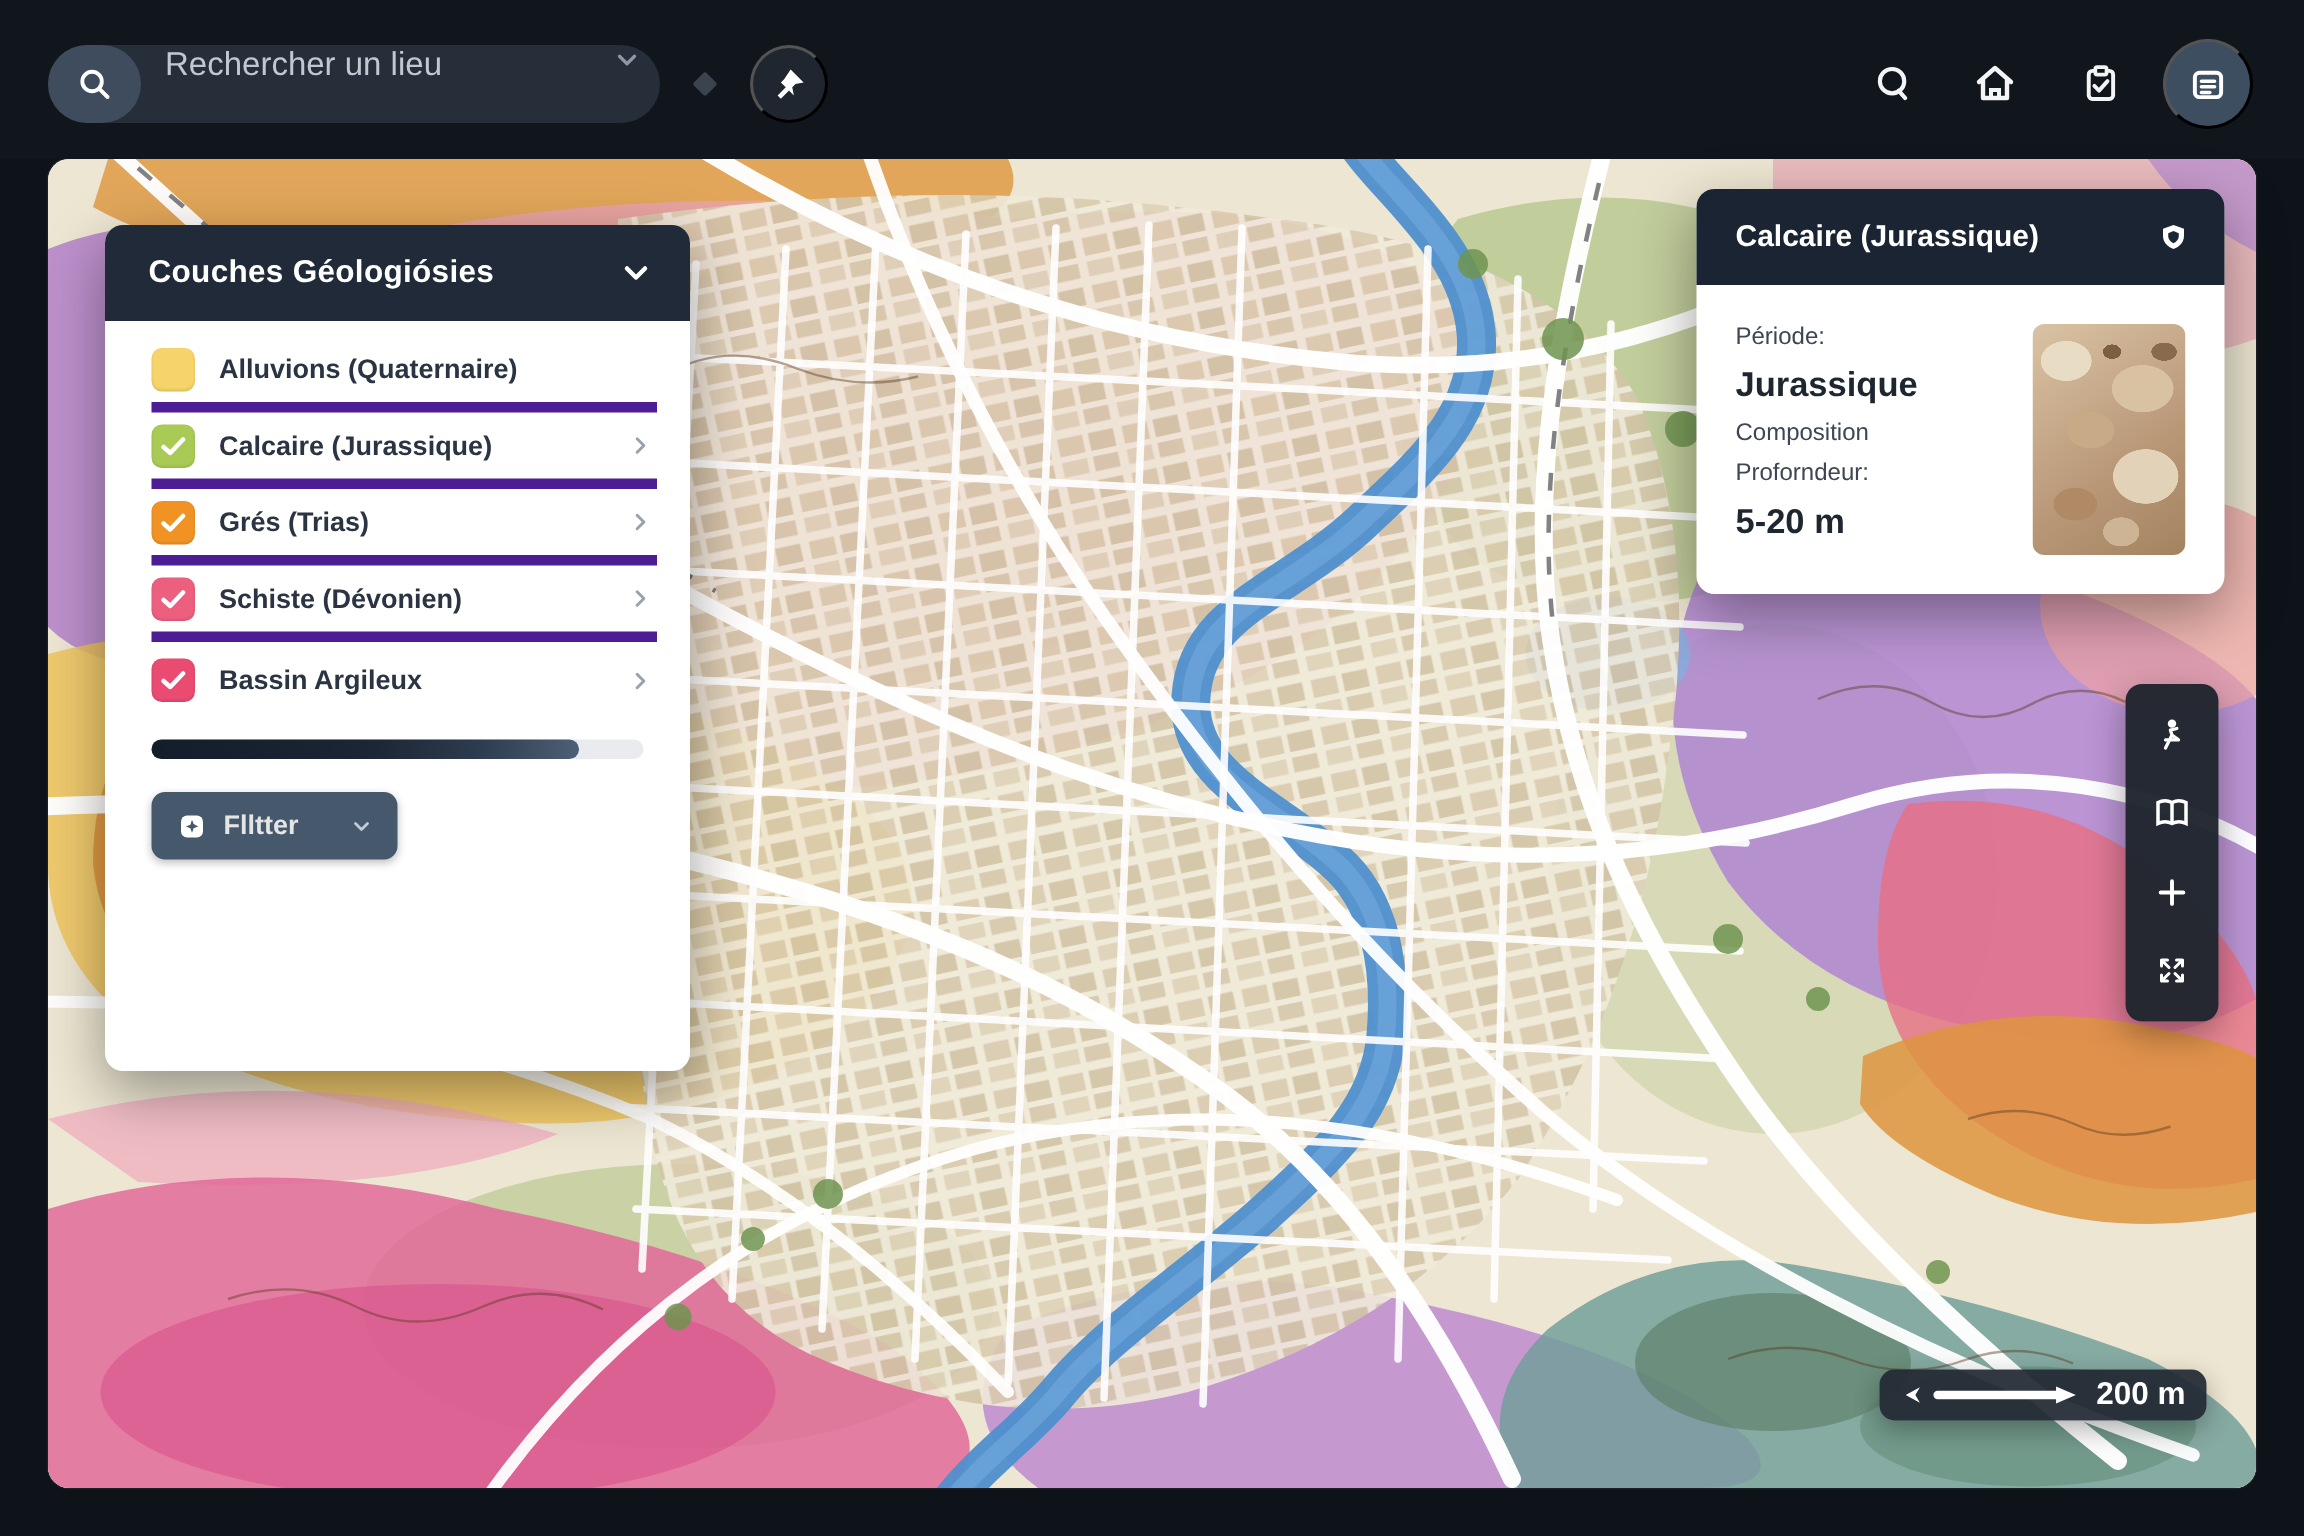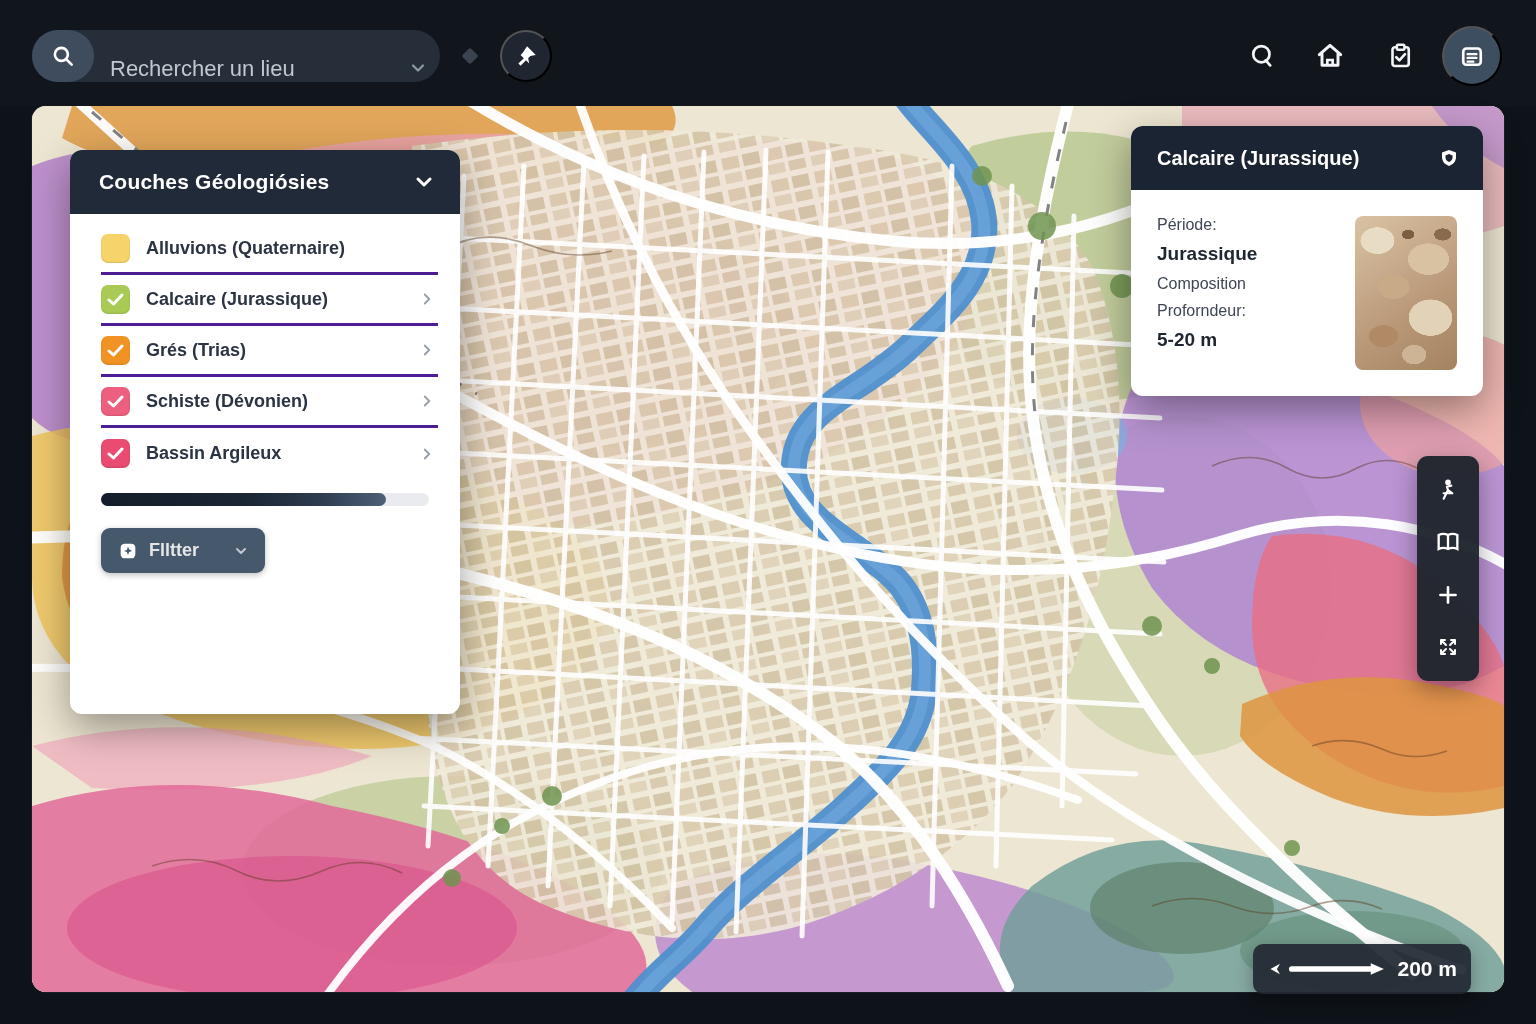--- a/index.html
+++ b/index.html
@@ -1,76 +1,76 @@
 <!DOCTYPE html>
 <html><head>
 <meta charset="utf-8">
 <style>
   * { margin:0; padding:0; box-sizing:border-box; }
   html,body { width:1536px; height:1024px; overflow:hidden; }
   body { background:#0E1319; font-family:"Liberation Sans", sans-serif; position:relative; }
 
   
   .topbar { position:absolute; left:0; top:0; width:1536px; height:106px; background:#11161D; }
-  .search-wrap { position:absolute; left:32px; top:30px; width:408px; height:52px; border-radius:26px; background:#262E39; display:flex; align-items:flex-end; }
+  .search-wrap { position:absolute; left:32px; top:30px; width:408px; height:52px; border-radius:26px; background:#262E39; display:flex; align-items:flex-start; }
   .search-chip { width:62px; height:52px; border-radius:26px; background:#3E4C5E; display:flex; align-items:center; justify-content:center; flex:0 0 auto; }
   .search-input { flex:1; background:transparent; border:none; outline:none; color:#C9CED6; font-size:22px; padding:0 10px 0 16px; font-family:"Liberation Sans", sans-serif; }
   .search-input::placeholder { color:#C2C8D0; opacity:1; }
   .search-chevron { margin-right:16px; flex:0 0 auto; }
   .diamond-sep { position:absolute; left:464px; top:50px; width:12px; height:12px; background:#3B434E; transform:rotate(45deg); border-radius:2px; }
   .pin-btn { position:absolute; left:500px; top:30px; width:52px; height:52px; border-radius:50%; background:#1F2630; display:flex; align-items:center; justify-content:center; cursor:pointer; }
   .tb-icon-btn { position:absolute; top:32px; width:48px; height:48px; display:flex; align-items:center; justify-content:center; cursor:pointer; background:transparent; border:none; }
   .avatar-btn { position:absolute; left:1442px; top:26px; width:60px; height:60px; border-radius:50%; background:#3E4E61; display:flex; align-items:center; justify-content:center; cursor:pointer; }
 
   
   .map { position:absolute; left:32px; top:106px; width:1472px; height:886px; border-radius:14px; overflow:hidden; background:#EDE6D2; box-shadow:0 0 0 1px rgba(255,255,255,.06); }
   .map svg { display:block; }
 
   
   .layers-panel { position:absolute; left:70px; top:150px; width:390px; height:564px; border-radius:12px; background:#FFFFFF; box-shadow:0 14px 40px rgba(0,0,0,.38); }
   .lp-header { height:64px; background:#202A38; border-radius:12px 12px 0 0; display:flex; align-items:center; justify-content:space-between; padding:0 24px 0 29px; }
   .lp-title { color:#FFFFFF; font-size:21px; font-weight:bold; letter-spacing:.2px; }
   .lp-items { padding:10px 0 0 0; }
-  .lp-row { height:51px; margin:0 22px 0 31px; display:flex; align-items:center; border-bottom:3px solid #4c1d95; cursor:pointer; }
+  .lp-row { height:51px; margin:0 22px 0 31px; display:flex; align-items:center; border-bottom:7px solid #4c1d95; cursor:pointer; }
   .lp-row:last-child { border-bottom:none; }
   .lp-check { width:29px; height:29px; border-radius:7px; display:flex; align-items:center; justify-content:center; flex:0 0 auto; box-shadow:inset 0 -1px 2px rgba(0,0,0,.12); }
   .lp-label { margin-left:16px; font-size:18px; font-weight:bold; color:#2B3442; flex:1; }
   .lp-chev { flex:0 0 auto; margin-right:2px; display:flex; }
   .lp-transp-label { margin:26px 0 0 31px; font-size:17px; font-weight:bold; color:#222B38; }
   .lp-slider { position:relative; margin:14px 31px 0 31px; height:13px; border-radius:7px; background:#E9EBEE; cursor:pointer; }
   .lp-slider-fill { position:absolute; left:0; top:0; height:13px; border-radius:7px; background:linear-gradient(90deg,#141D2A 0%,#1B2533 50%,#2C3B4E 76%,#4E6076 100%); }
   .filter-btn { margin:22px 0 0 31px; width:164px; height:45px; border-radius:9px; background:#46586C; border:none; display:flex; align-items:center; justify-content:space-between; padding:0 16px; cursor:pointer; box-shadow:0 2px 6px rgba(0,0,0,.25); }
   .filter-label { color:#e5e5e5; font-size:18px; font-weight:bold; margin:0 10px 0 10px; flex:1; text-align:left; }
 
   
   .info-card { position:absolute; left:1131px; top:126px; width:352px; height:270px; border-radius:12px; background:#FFFFFF; box-shadow:0 14px 40px rgba(0,0,0,.38); }
   .ic-header { height:64px; background:#1B2432; border-radius:12px 12px 0 0; display:flex; align-items:center; justify-content:space-between; padding:0 22px 0 26px; }
   .ic-title { color:#FFFFFF; font-size:20px; font-weight:bold; }
   .ic-body { display:flex; padding:26px 26px 0 26px;gap:40px; }
   .ic-fields { flex:1; }
   .ic-label { font-size:16px; color:#3E4654; margin-bottom:9px; }
-  .ic-value { font-size:19px; font-weight:bold; color:#1E2630; margin-bottom:10px; }
+  .ic-value { font-size:23px; font-weight:bold; color:#1E2630; margin-bottom:10px; }
   .ic-photo { width:102px; height:154px; border-radius:8px; flex:0 0 auto;
     background:
       radial-gradient(28px 22px at 22% 16%, #E9DCC4 0 60%, transparent 61%),
       radial-gradient(34px 26px at 72% 28%, #D8C2A2 0 60%, transparent 61%),
       radial-gradient(26px 20px at 38% 46%, #C8AB86 0 60%, transparent 61%),
       radial-gradient(36px 30px at 74% 66%, #E2D3B8 0 60%, transparent 61%),
       radial-gradient(24px 18px at 28% 78%, #B08A64 0 60%, transparent 61%),
       radial-gradient(20px 16px at 58% 90%, #CDB494 0 60%, transparent 61%),
       radial-gradient(14px 10px at 86% 12%, #8A6A4C 0 60%, transparent 61%),
       radial-gradient(10px 8px at 52% 12%, #7E5E42 0 60%, transparent 61%),
       linear-gradient(145deg,#D9C3A4,#B99878 60%,#A3835F); }
 
   
   .map-toolbar { position:absolute; left:1417px; top:456px; width:62px; height:225px; border-radius:11px; background:rgba(30,36,45,.96); display:flex; flex-direction:column; align-items:center; justify-content:space-around; padding:8px 0; box-shadow:0 8px 24px rgba(0,0,0,.35); }
   .mt-btn { width:48px; height:44px; background:transparent; border:none; display:flex; align-items:center; justify-content:center; cursor:pointer; }
 
   
-  .scale-bar { position:absolute; left:1253px; top:944px; width:218px; height:50px; border-radius:10px; background:rgba(34,41,51,.93); display:flex; align-items:center; padding:0 14px; box-shadow:0 6px 18px rgba(0,0,0,.3);text-align:center; }
+  .scale-bar { position:absolute; left:1253px; top:913px; width:218px; height:34px; border-radius:10px; background:rgba(34,41,51,.93); display:flex; align-items:center; padding:0 14px; box-shadow:0 6px 18px rgba(0,0,0,.3);text-align:center; }
   .scale-label { color:#FFFFFF; font-size:21px; font-weight:bold; margin-left:12px; white-space:nowrap; }
 </style>
 </head>
 <body>
 
 <div class="map">
   <svg width="1472" height="886" viewBox="0 0 1472 886">
     <defs>
       <pattern id="blocks" width="44" height="32" patternUnits="userSpaceOnUse" patternTransform="rotate(-12)">
         <rect width="44" height="32" fill="#F0EADA"></rect>

